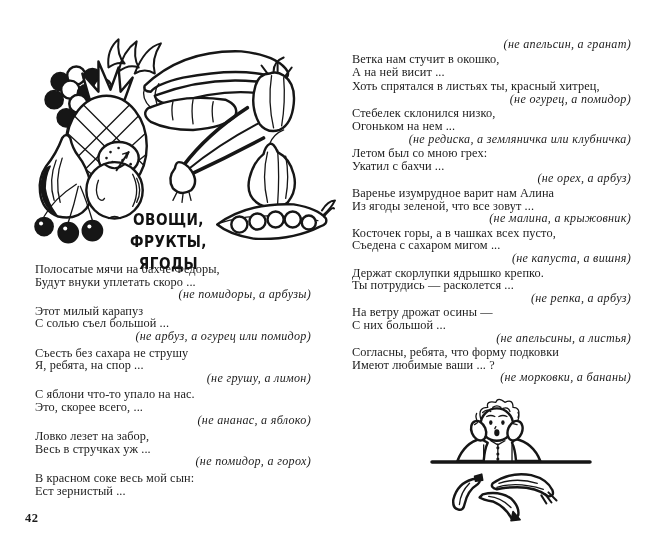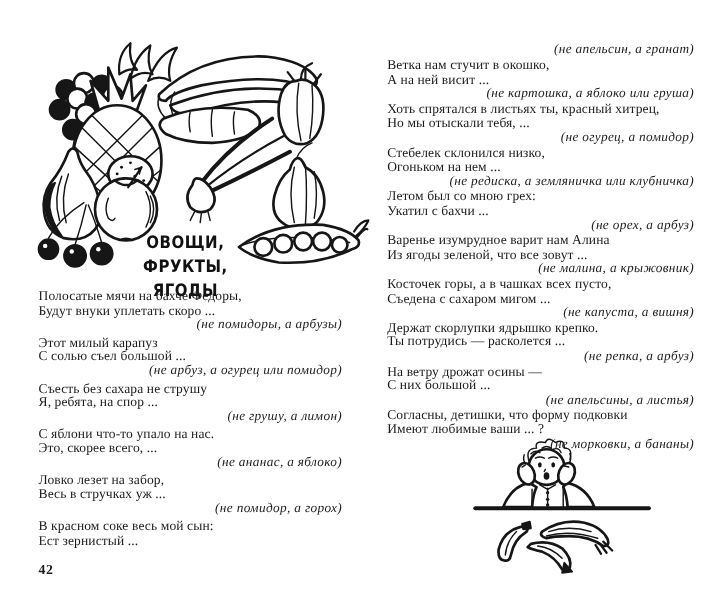--- a/index.html
+++ b/index.html
@@ -12,21 +12,21 @@
   .colR .riddle{margin-bottom:2px;}
   .line{white-space:nowrap;}
   .answer{font-style:italic;text-align:right;padding-right:2px;font-size:12.1px;
     letter-spacing:.3px;white-space:nowrap;}
   .carry{margin-bottom:2.5px;}
   .title{position:absolute;left:96px;top:209px;width:145px;text-align:center;
     font-family:"DejaVu Sans",sans-serif;font-weight:700;font-size:15.5px;
     line-height:22px;letter-spacing:.5px;transform:scaleX(.88);transform-origin:50% 0;
     color:#111;}
   .pageno{position:absolute;top:511px;font-size:12.5px;font-weight:700;letter-spacing:.5px;}
-  .pl{left:35px;}
+  .pl{left:25px;}
   .pr{left:632px;margin-top:45px;}
   svg.illus{position:absolute;}
   .veg{left:32px;top:33px;width:304px;height:216px;}
   .child{left:424px;top:398px;width:174px;height:124px;}
   .s{stroke:#161616;fill:none;stroke-width:2;stroke-linecap:round;stroke-linejoin:round;}
   .sw{stroke:#161616;fill:#ffffff;stroke-width:2.4;stroke-linejoin:round;}
   .sb{stroke:#161616;fill:#161616;stroke-width:1.6;stroke-linejoin:round;}
   .thin{stroke-width:1.3;}
   .thick{stroke-width:3.6;}
 </style>
@@ -212,25 +212,23 @@
       <div class="line">В красном соке весь мой сын:</div>
       <div class="line">Ест зернистый ...</div>
     </div>
   </div>
 
   <div class="col colR">
     <div class="answer carry">(не апельсин, а гранат)</div>
     <div class="riddle">
       <div class="line">Ветка нам стучит в окошко,</div>
       <div class="line">А на ней висит ...</div>
-      <div class="answer">(не картошка, а яблоко или груша)</div>
     </div>
     <div class="riddle">
       <div class="line">Хоть спрятался в листьях ты, красный хитрец,</div>
-      <div class="line">Но мы отыскали тебя, ...</div>
       <div class="answer">(не огурец, а помидор)</div>
     </div>
     <div class="riddle">
       <div class="line">Стебелек склонился низко,</div>
       <div class="line">Огоньком на нем ...</div>
       <div class="answer">(не редиска, а земляничка или клубничка)</div>
     </div>
     <div class="riddle">
       <div class="line">Летом был со мною грех:</div>
       <div class="line">Укатил с бахчи ...</div>
@@ -250,21 +248,21 @@
       <div class="line">Держат скорлупки ядрышко крепко.</div>
       <div class="line">Ты потрудись — расколется ...</div>
       <div class="answer">(не репка, а арбуз)</div>
     </div>
     <div class="riddle">
       <div class="line">На ветру дрожат осины —</div>
       <div class="line">С них большой ...</div>
       <div class="answer">(не апельсины, а листья)</div>
     </div>
     <div class="riddle">
-      <div class="line">Согласны, детишки, что форму подковки</div>
+      <div class="line">Согласны, ребята, что форму подковки</div>
       <div class="line">Имеют любимые ваши ... ?</div>
       <div class="answer">(не морковки, а бананы)</div>
     </div>
   </div>
 
   <svg class="illus child" viewBox="0 0 172 122" aria-hidden="true">
 
     <path class="s thick" d="M8,63 L164,63"></path>
 
     <path class="sw" d="M56,40 Q40,44 33,62 L59,62 Q60,50 63,44 Z"></path>

